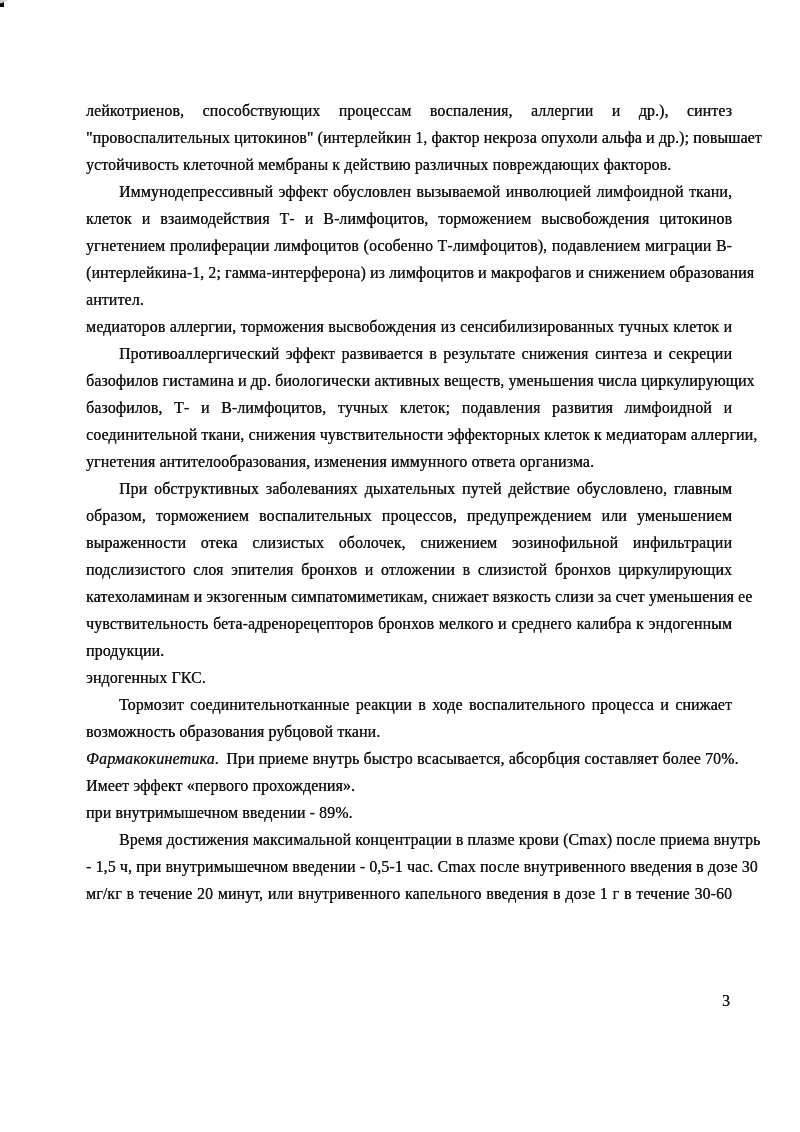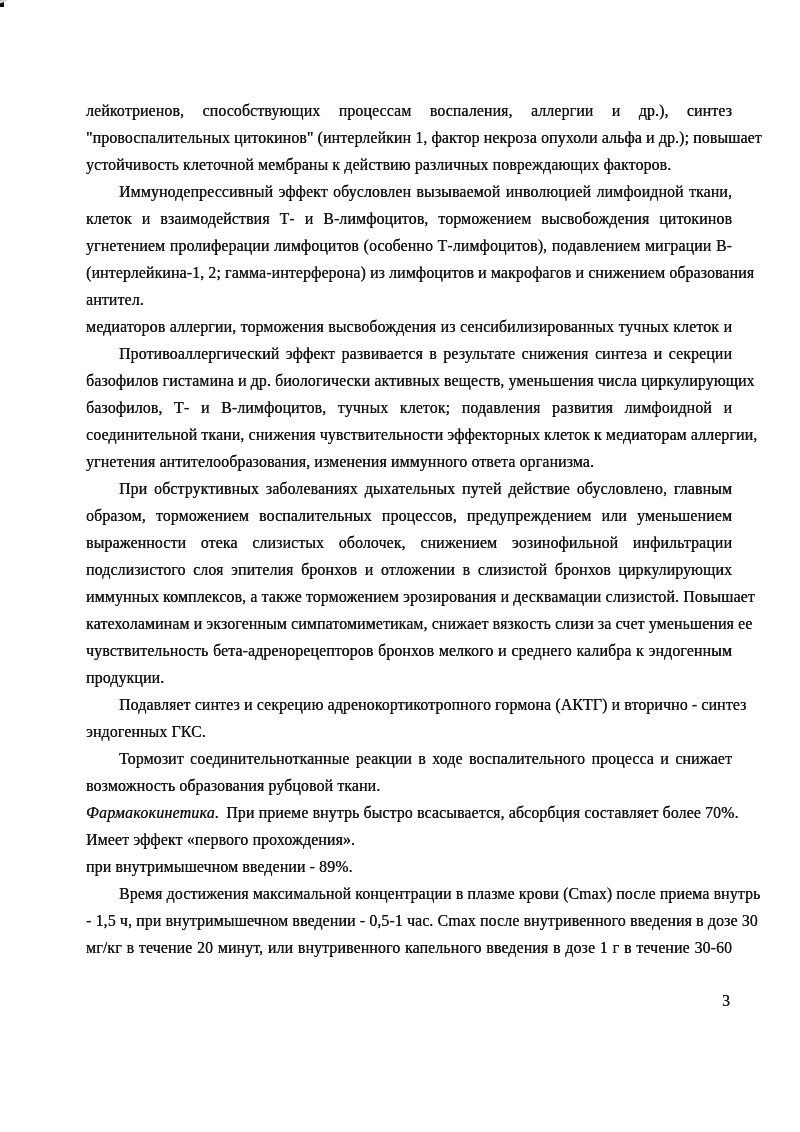--- a/index.html
+++ b/index.html
@@ -82,27 +82,25 @@
         <div class="line just">базофилов гистамина и др. биологически активных веществ, уменьшения числа циркулирующих</div>
         <div class="line just">базофилов, Т- и В-лимфоцитов, тучных клеток; подавления развития лимфоидной и</div>
         <div class="line just">соединительной ткани, снижения чувствительности эффекторных клеток к медиаторам аллергии,</div>
         <div class="line">угнетения антителообразования, изменения иммунного ответа организма.</div>
       </div>
       <div class="para">
         <div class="line just indent">При обструктивных заболеваниях дыхательных путей действие обусловлено, главным</div>
         <div class="line just">образом, торможением воспалительных процессов, предупреждением или уменьшением</div>
         <div class="line just">выраженности отека слизистых оболочек, снижением эозинофильной инфильтрации</div>
         <div class="line just">подслизистого слоя эпителия бронхов и отложении в слизистой бронхов циркулирующих</div>
-        <div class="line just">иммунных комплексов, а также торможением эрозирования и десквамации слизистой. Повышает</div>
         <div class="line just">катехоламинам и экзогенным симпатомиметикам, снижает вязкость слизи за счет уменьшения ее</div>
         <div class="line just">чувствительность бета-адренорецепторов бронхов мелкого и среднего калибра к эндогенным</div>
         <div class="line">продукции.</div>
       </div>
       <div class="para">
-        <div class="line just indent">Подавляет синтез и секрецию адренокортикотропного гормона (АКТГ) и вторично - синтез</div>
         <div class="line">эндогенных ГКС.</div>
       </div>
       <div class="para">
         <div class="line just indent">Тормозит соединительнотканные реакции в ходе воспалительного процесса и снижает</div>
         <div class="line">возможность образования рубцовой ткани.</div>
       </div>
       <div class="para">
         <div class="line just"><span class="lead">Фармакокинетика.</span>При приеме внутрь быстро всасывается, абсорбция составляет более 70%.</div>
         <div class="line">Имеет эффект «первого прохождения».</div>
       </div>

